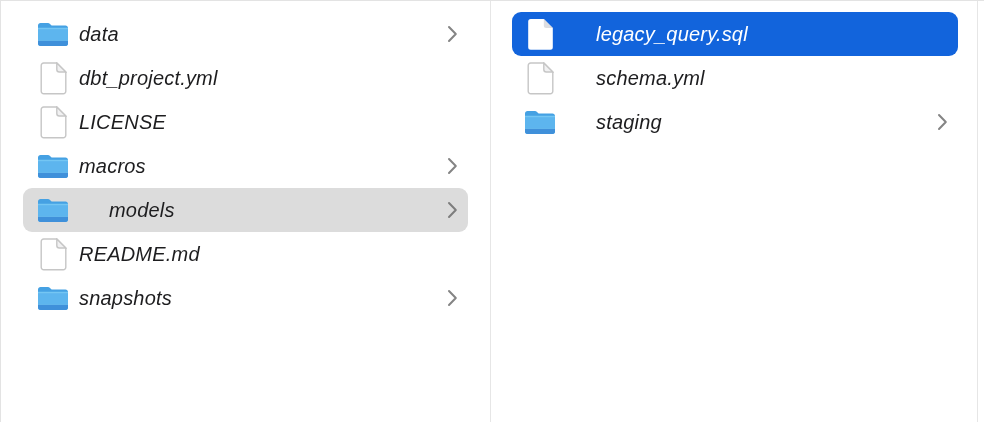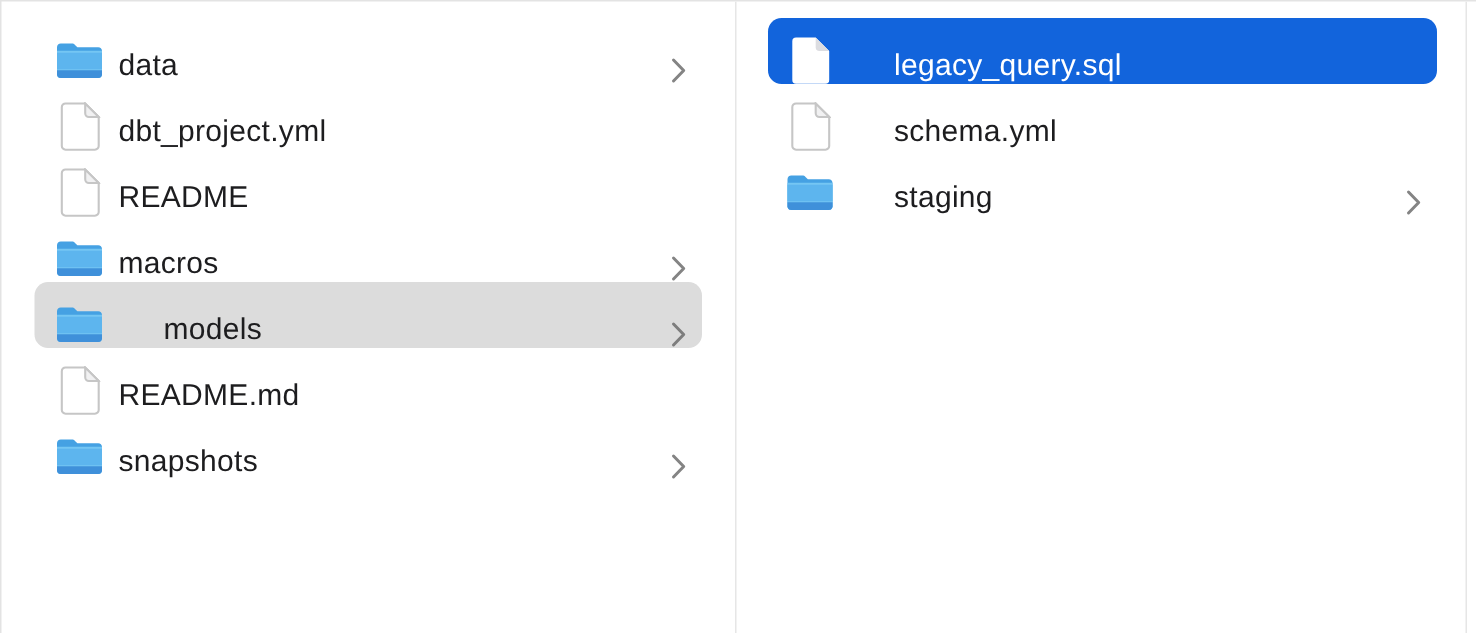--- a/index.html
+++ b/index.html
@@ -35,25 +35,26 @@
     padding-top: 11px;
     flex: none;
   }
   .column.col-left  { width: 490px; }
   .column.col-right { width: 487px; }
   .column.col-empty { width: 7px; border-right: none; }
 
   .row {
     height: 44px;
     display: flex;
-    align-items: flex-end;
+    align-items: center;
     gap: 10px;
     border-radius: 9px;
     padding: 0 10px 0 14px;
     cursor: default;
+    font-style: italic;
   }
   .col-left  .row { margin: 0 22px; }
   .col-right .row { margin: 0 19px 0 21px; padding-left: 12px; gap: 40px; }
 
   .row.sel-inactive { background: var(--sel-inactive); gap: 40px; }
   .row.sel-active   { background: var(--sel-active); color: var(--text-selected); }
 
   .icon-slot {
     width: 32px;
     height: 32px;
@@ -117,21 +118,21 @@
     <span class="label">dbt_project.yml</span>
     <span class="chevron-slot"></span>
   </div>
       <div class="row">
     <span class="icon-slot">
           <svg width="27" height="33" viewBox="0 0 27 33">
     <path class="file-page" d="M3.7 1 H16.8 L25.8 10 V29.3 a2.5 2.5 0 0 1 -2.5 2.5 H3.7 a2.5 2.5 0 0 1 -2.5 -2.5 V3.5 A2.5 2.5 0 0 1 3.7 1 Z"></path>
     <path class="file-fold" d="M16.8 1 V7.5 a2.5 2.5 0 0 0 2.5 2.5 H25.8 Z"></path>
   </svg>
         </span>
-    <span class="label">README</span>
+    <span class="label">LICENSE</span>
     <span class="chevron-slot"></span>
   </div>
       <div class="row">
     <span class="icon-slot">
           <svg width="32" height="26" viewBox="0 0 32 26">
     <path d="M1 4.5 C1 3.1 2.1 2 3.5 2 h7.4 c0.8 0 1.6 0.35 2.1 0.95 L14.6 4.5 H28.5 C29.9 4.5 31 5.6 31 7 V22.5 c0 1.4 -1.1 2.5 -2.5 2.5 h-25 C2.1 25 1 23.9 1 22.5 Z" fill="#45a1e3"></path>
     <path d="M1 6.8 h30 V22.5 c0 1.4 -1.1 2.5 -2.5 2.5 h-25 C2.1 25 1 23.9 1 22.5 Z" fill="#74c6f3"></path>
     <path d="M1 8.2 h30 v11 H1 Z" fill="#5db5ee"></path>
     <path d="M1 19.8 h30 v2.7 c0 1.4 -1.1 2.5 -2.5 2.5 h-25 C2.1 25 1 23.9 1 22.5 Z" fill="#3f90da"></path>
   </svg>

